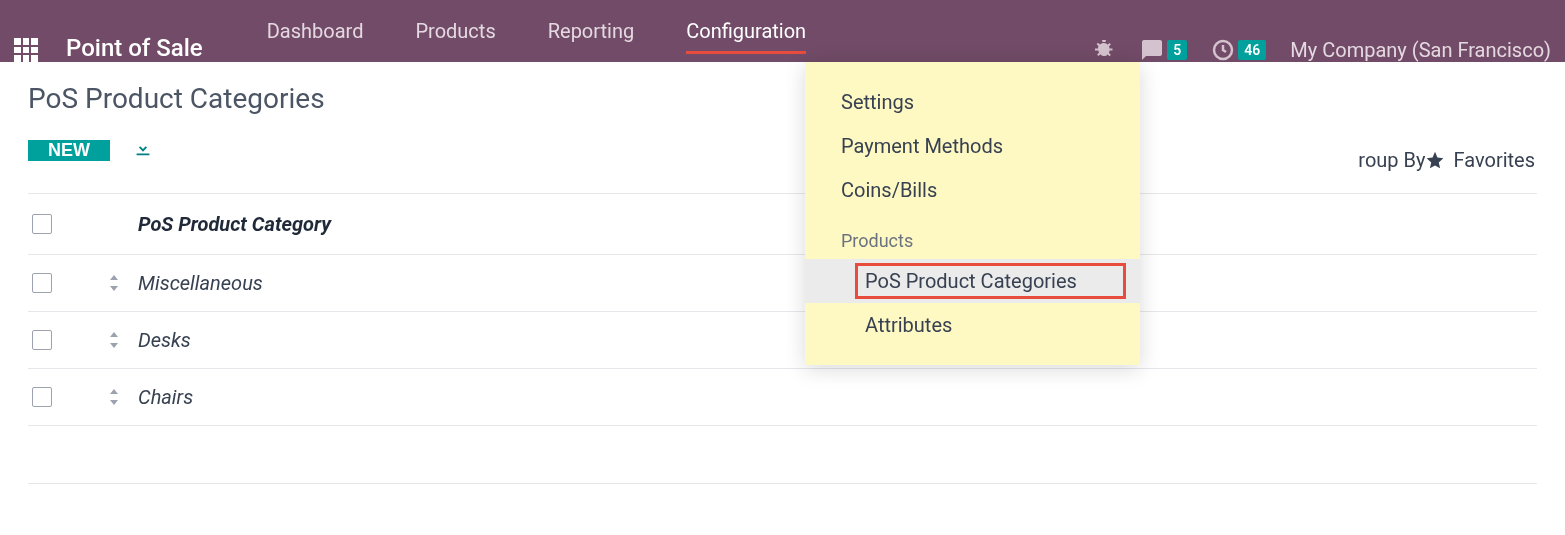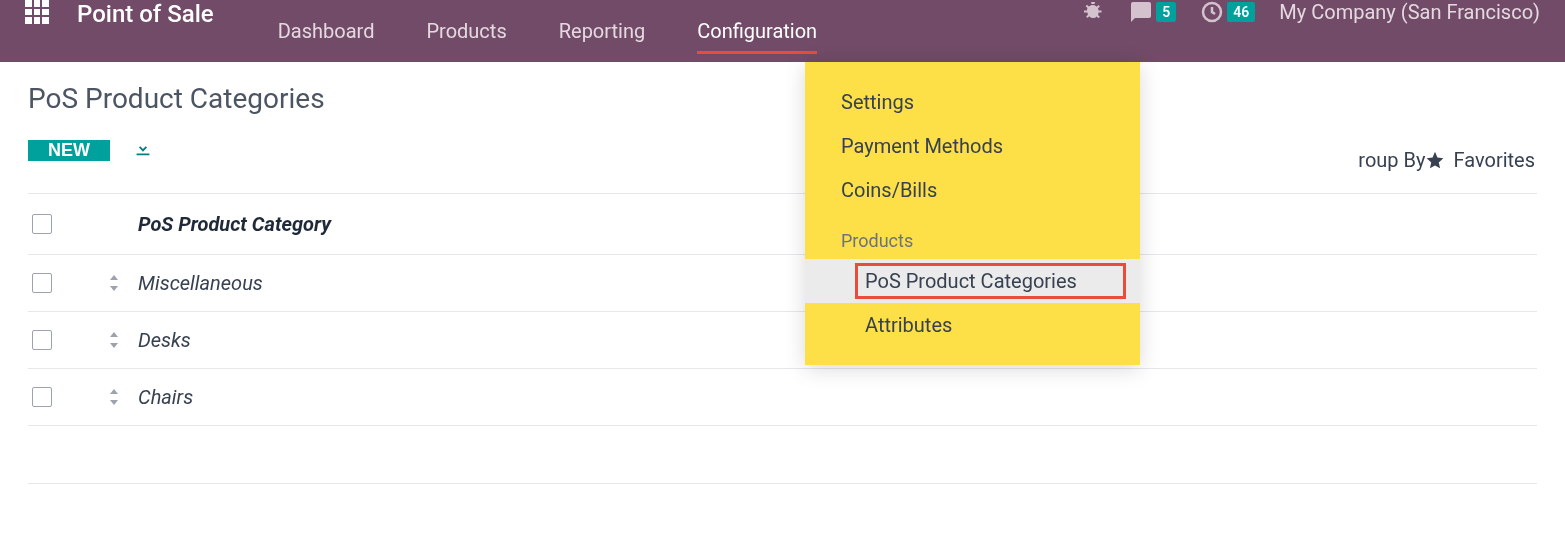--- a/index.html
+++ b/index.html
@@ -11,22 +11,22 @@
       font-family: -apple-system, BlinkMacSystemFont, "Segoe UI", Roboto, sans-serif;
       font-size: 16px;
       color: #374151;
       background: #fff;
       width: 1565px;
     }
     .navbar {
       background: #714B67;
       height: 62px;
       display: flex;
-      align-items: flex-start;
-      padding: 0 25px;
+      align-items: flex-end;
+      padding: 0 14px;
       color: #fff;
       position: relative;
     }
     .apps-icon {
       width: 24px;
       height: 24px;
       display: grid;
       grid-template-columns: repeat(3, 1fr);
       grid-template-rows: repeat(3, 1fr);
       gap: 2px;
@@ -96,21 +96,21 @@
     .company-name {
       font-size: 20px;
       color: #e5d9e1;
       cursor: pointer;
     }
     .dropdown {
       position: absolute;
       top: 62px;
       left: 805px;
       width: 335px;
-      background: #fde047;
+      background: #fef9c3;
       box-shadow: 0 4px 20px rgba(0,0,0,0.15);
       padding: 18px 0;
       z-index: 100;
     }
     .dropdown-item {
       padding: 10px 36px;
       font-size: 20px;
       color: #374151;
       cursor: pointer;
     }

